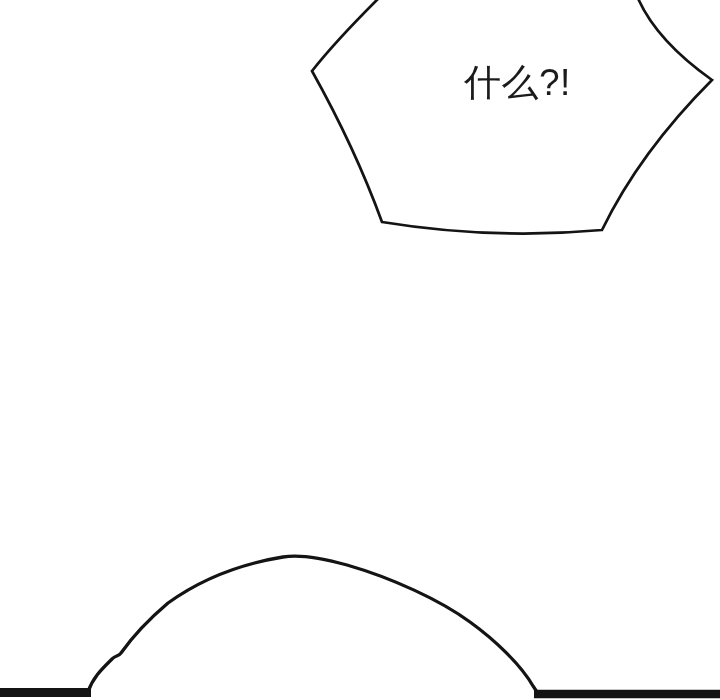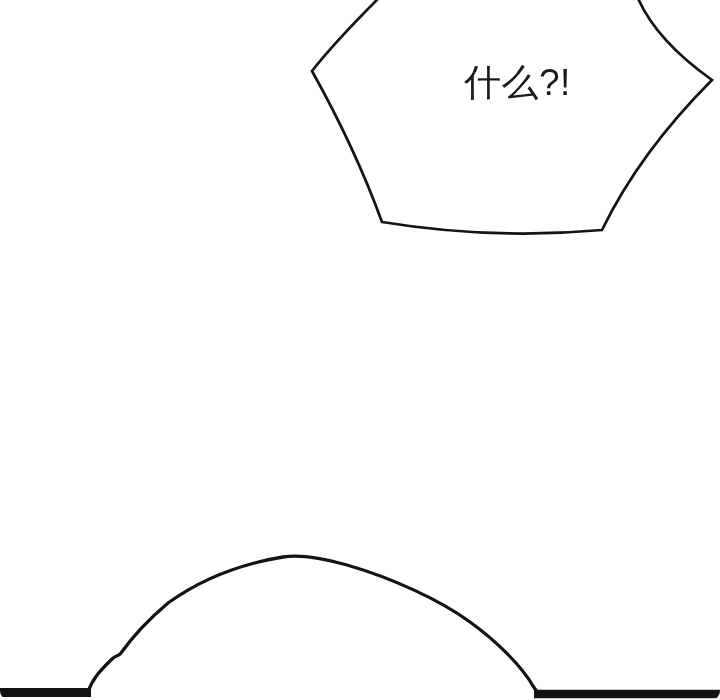--- a/index.html
+++ b/index.html
@@ -7,21 +7,20 @@
     padding: 0;
     background: #ffffff;
     font-family: "Liberation Sans", "DejaVu Sans", sans-serif;
   }
   .panel {
     position: relative;
     width: 720px;
     height: 700px;
     background: #ffffff;
     overflow: hidden;
-    border-radius: 9px;
   }
   .panel svg {
     position: absolute;
     left: 0;
     top: 0;
     display: block;
   }
   .bubble-text {
     position: absolute;
     left: 464px;

